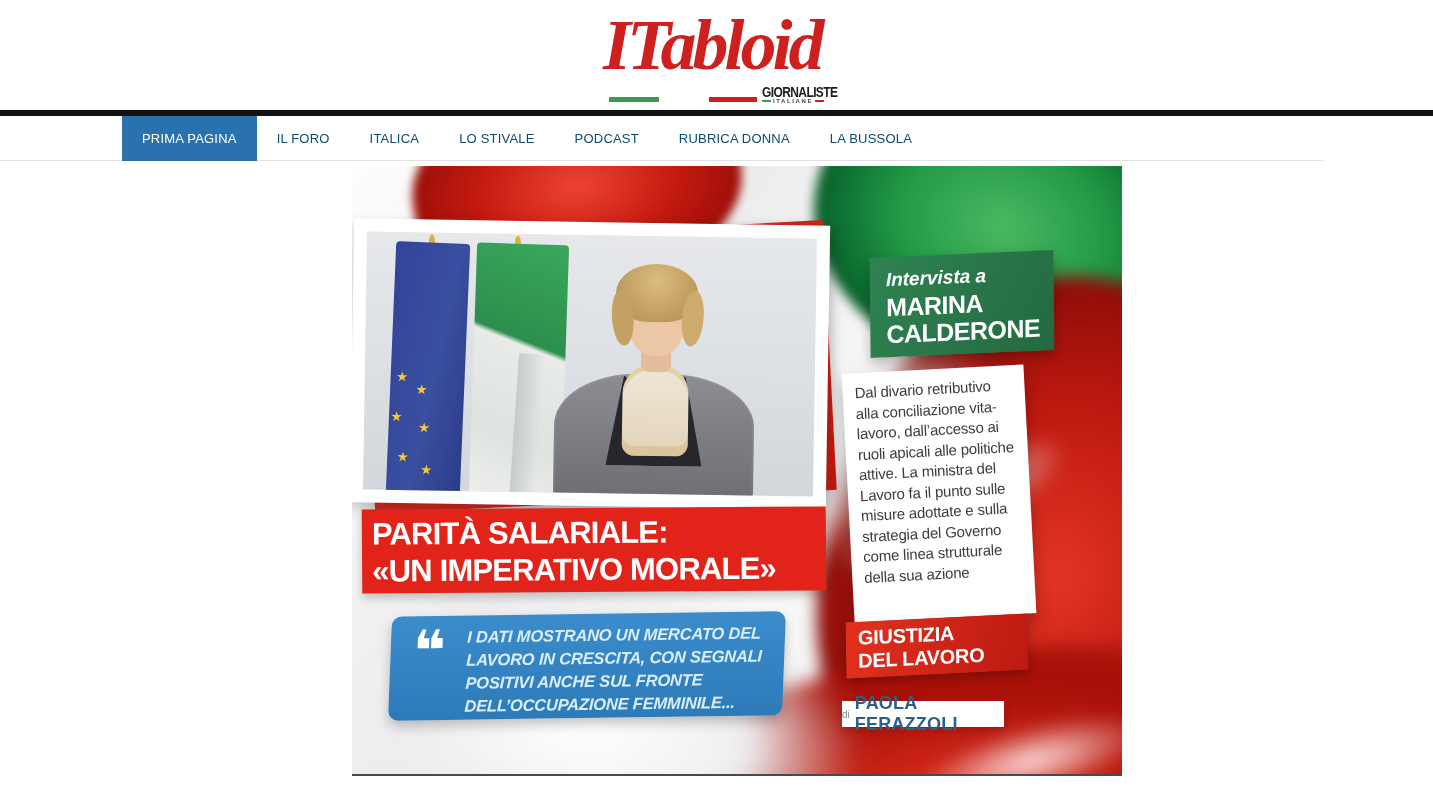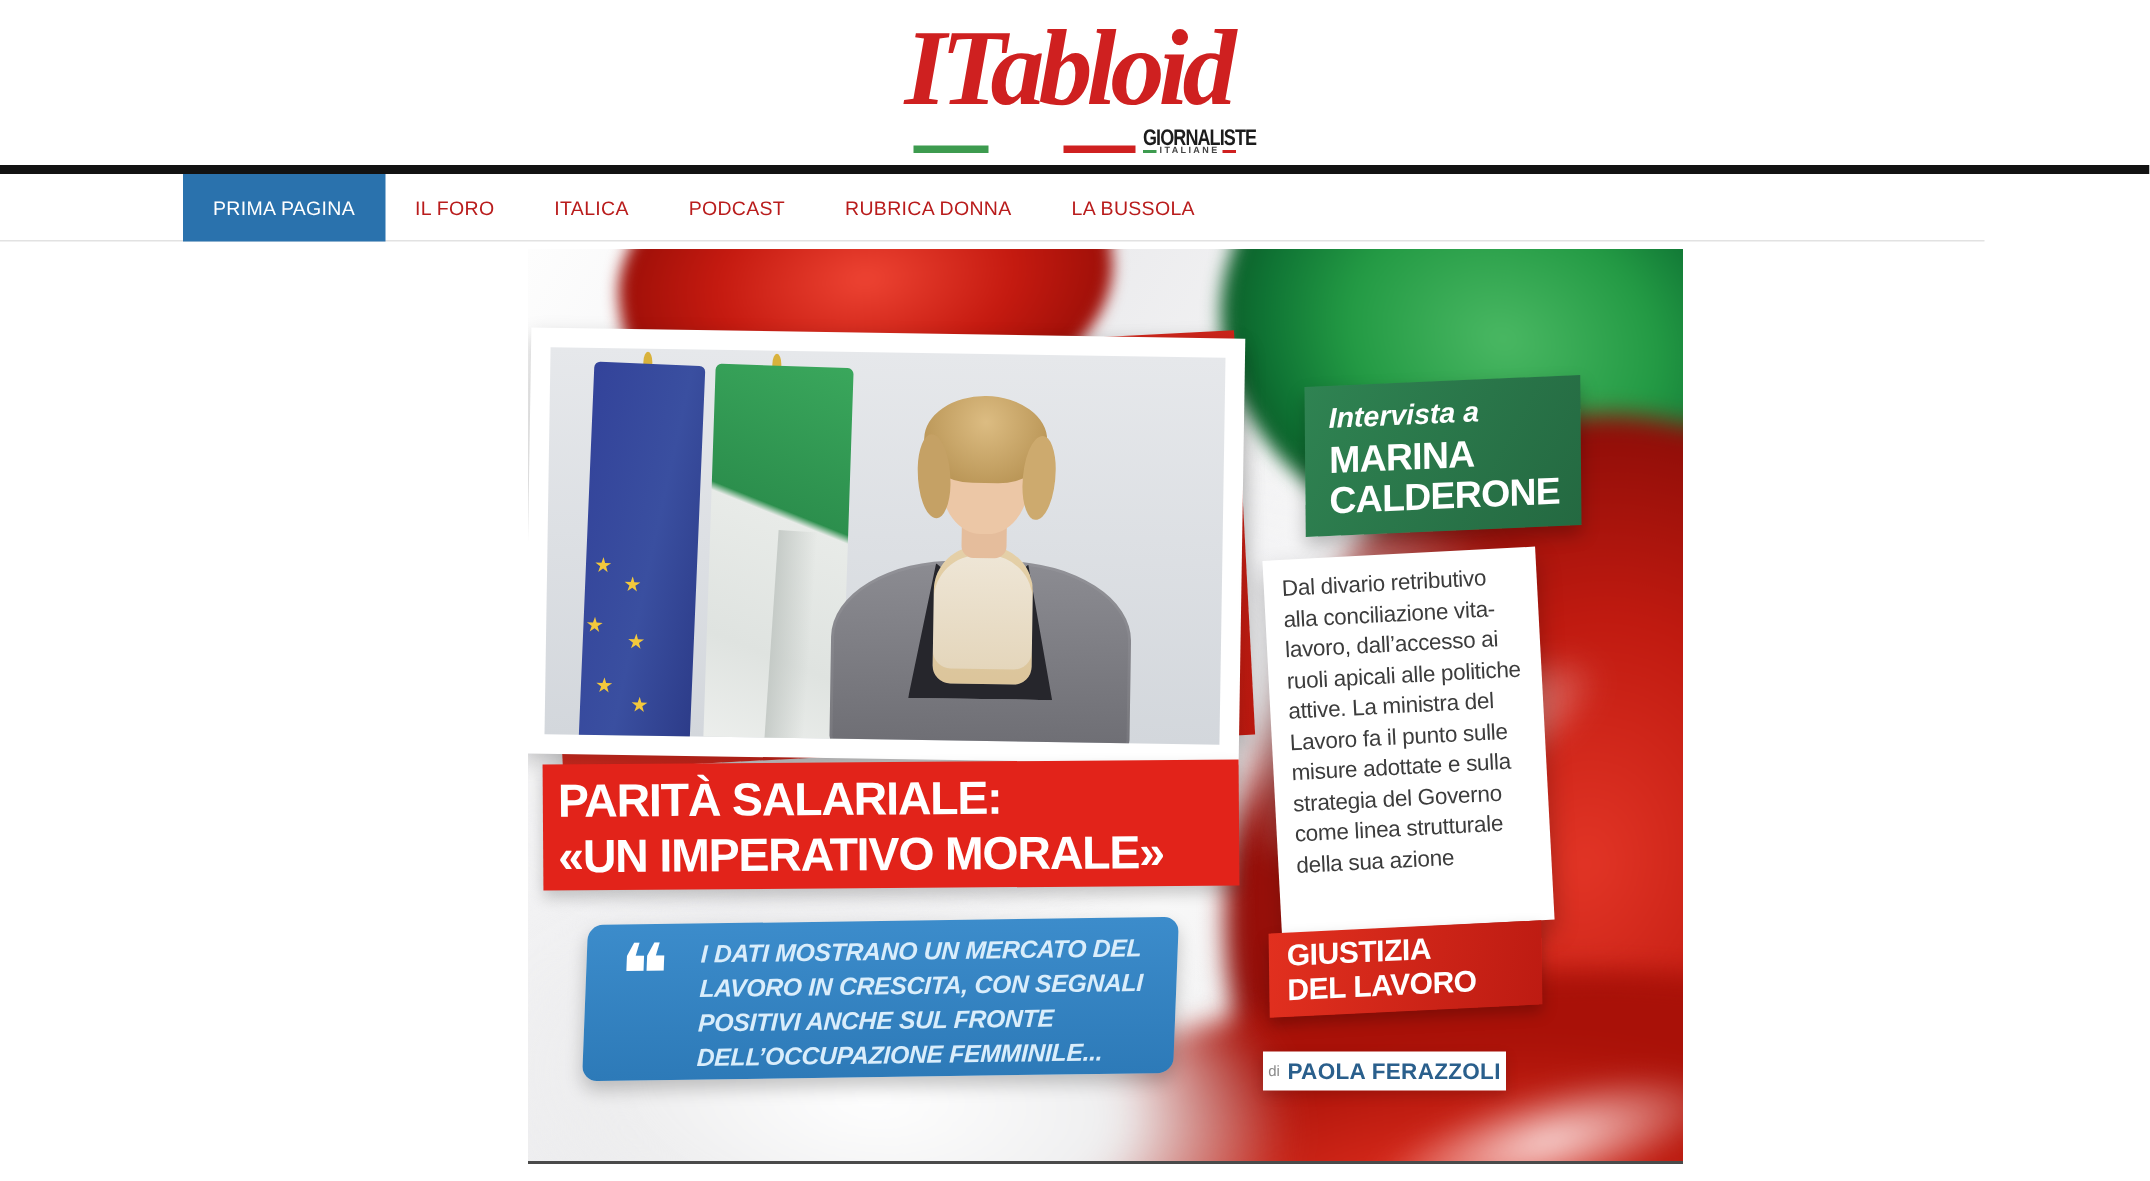--- a/index.html
+++ b/index.html
@@ -29,21 +29,21 @@
   .dash { width:9px; height:2px; display:inline-block; }
   .dash.g { background:#3d9b4f; } .dash.r { background:#cf2020; }
 
   .black-bar { position:absolute; left:0; top:110px; width:1433px; height:6px; background:#121212; }
 
   
   .nav { position:absolute; left:0; top:116px; width:1323px; height:45px; background:#fff; border-bottom:1px solid #e2e2e2; }
   .nav-inner { position:absolute; left:122px; top:0; height:45px; display:flex; }
   .nav-item {
     display:flex; align-items:center; padding:0 20px; height:45px;
-    font-size:13px; color:#b91c1c; letter-spacing:0.2px; text-decoration:none; cursor:pointer; white-space:nowrap;
+    font-size:13px; color:#0c4a6e; letter-spacing:0.2px; text-decoration:none; cursor:pointer; white-space:nowrap;
   }
   .nav-item.active { background:#2a72ad; color:#fff; }
 
   
   .main {
     position:absolute; left:352px; top:166px; width:770px; height:610px;
     overflow:hidden; border-bottom:2px solid #4a4a4a;
     background:linear-gradient(120deg,#fdfdfd 0%,#ececee 35%,#f8f8f8 60%,#e3e3e5 100%);
   }
   .fab { position:absolute; border-radius:48%; }
@@ -123,21 +123,21 @@
     background:#fff; padding:10px 8px 0 12px; box-shadow:0 8px 16px rgba(0,0,0,.25); }
   .paper p { font-size:15px; line-height:20.5px; color:#3c3c3c; letter-spacing:-0.2px; }
 
   .section-box { position:absolute; left:494px; top:452px; width:182px; height:56px; transform:rotate(-2.8deg) skewX(-2deg);
     background:linear-gradient(100deg,#e2301f,#bd1b12); padding:5px 0 0 12px; box-shadow:0 5px 10px rgba(0,0,0,.25); }
   .section-box div { color:#fff; font-weight:bold; font-size:20px; line-height:23px; letter-spacing:-0.3px; }
 
   .byline { position:absolute; left:490px; top:535px; width:162px; height:26px; background:#fff;
     display:flex; align-items:center; justify-content:center; gap:5px; box-shadow:0 3px 8px rgba(0,0,0,.15); }
   .byline .pre { color:#8a8a8a; font-size:10px; }
-  .byline .name { color:#2a5f8c; font-weight:bold; font-size:15px; letter-spacing:0.2px; }
+  .byline .name { color:#2a5f8c; font-weight:bold; font-size:18px; letter-spacing:0.2px; }
 </style>
 </head>
 <body>
 
 <header class="header">
   <div class="logo-wrap">
     <div class="logo-text">ITabloid</div>
     <div class="logo-bar green"></div>
     <div class="logo-bar red"></div>
     <div class="logo-sub1">GIORNALISTE</div>
@@ -149,20 +149,21 @@
   </div>
 </header>
 
 <div class="black-bar"></div>
 
 <nav class="nav">
   <div class="nav-inner" id="nav-list">
       <a class="nav-item active">PRIMA PAGINA</a>
       <a class="nav-item">IL FORO</a>
       <a class="nav-item">ITALICA</a>
+      <a class="nav-item">LO STIVALE</a>
       <a class="nav-item">PODCAST</a>
       <a class="nav-item">RUBRICA DONNA</a>
       <a class="nav-item">LA BUSSOLA</a>
     </div>
 </nav>
 
 <section class="main">
 
   <div class="fab fab-green1"></div>
   <div class="fab fab-green2"></div>

